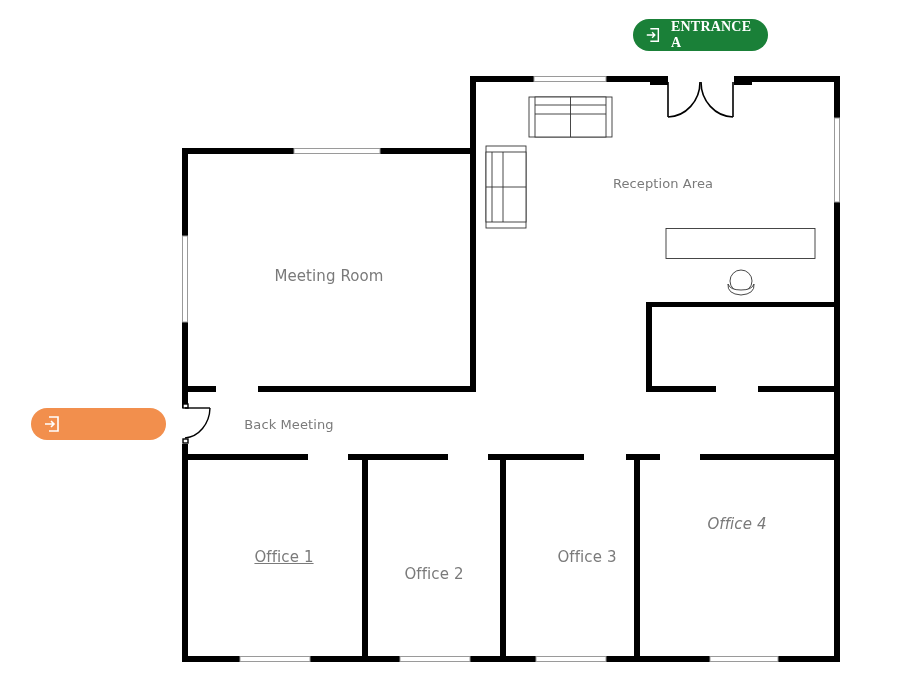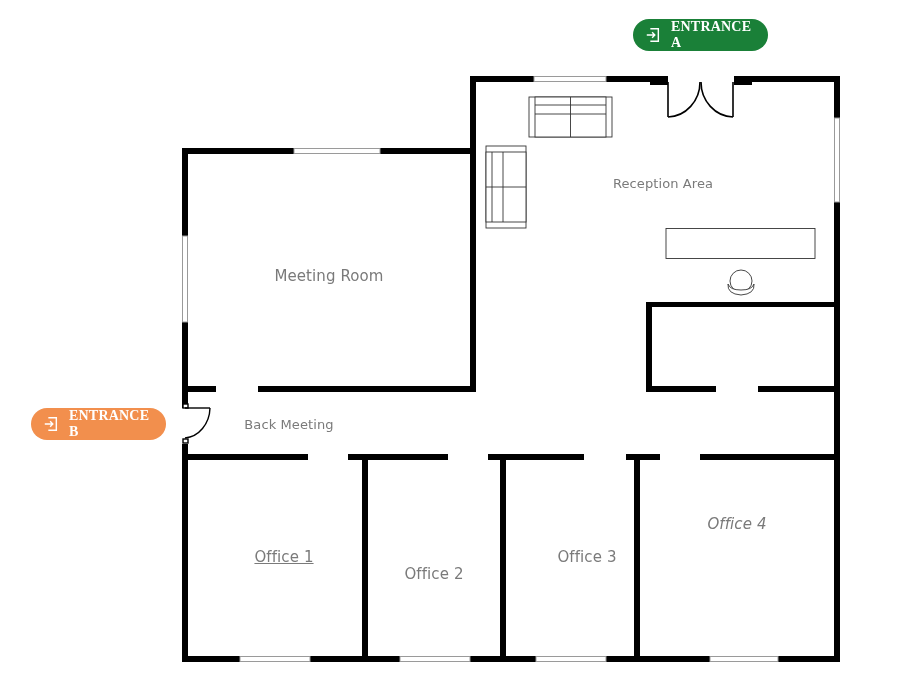--- a/index.html
+++ b/index.html
@@ -120,14 +120,13 @@
     <path d="M2 9 H11 M8 6 L11 9 L8 12" fill="none" stroke="#fff" stroke-width="1.6"></path>
   </svg>
   <span>ENTRANCE A</span>
 </div>
 
 <div class="badge" style="left:31px; top:408px; width:135px; background:#f28f4d;">
   <svg class="ico" viewBox="0 0 18 18">
     <path d="M6 2 H15 V16 H6" fill="none" stroke="#fff" stroke-width="1.6"></path>
     <path d="M2 9 H11 M8 6 L11 9 L8 12" fill="none" stroke="#fff" stroke-width="1.6"></path>
   </svg>
-  <span>ENTRANCE B</span>
 </div>
 
 </body></html>

